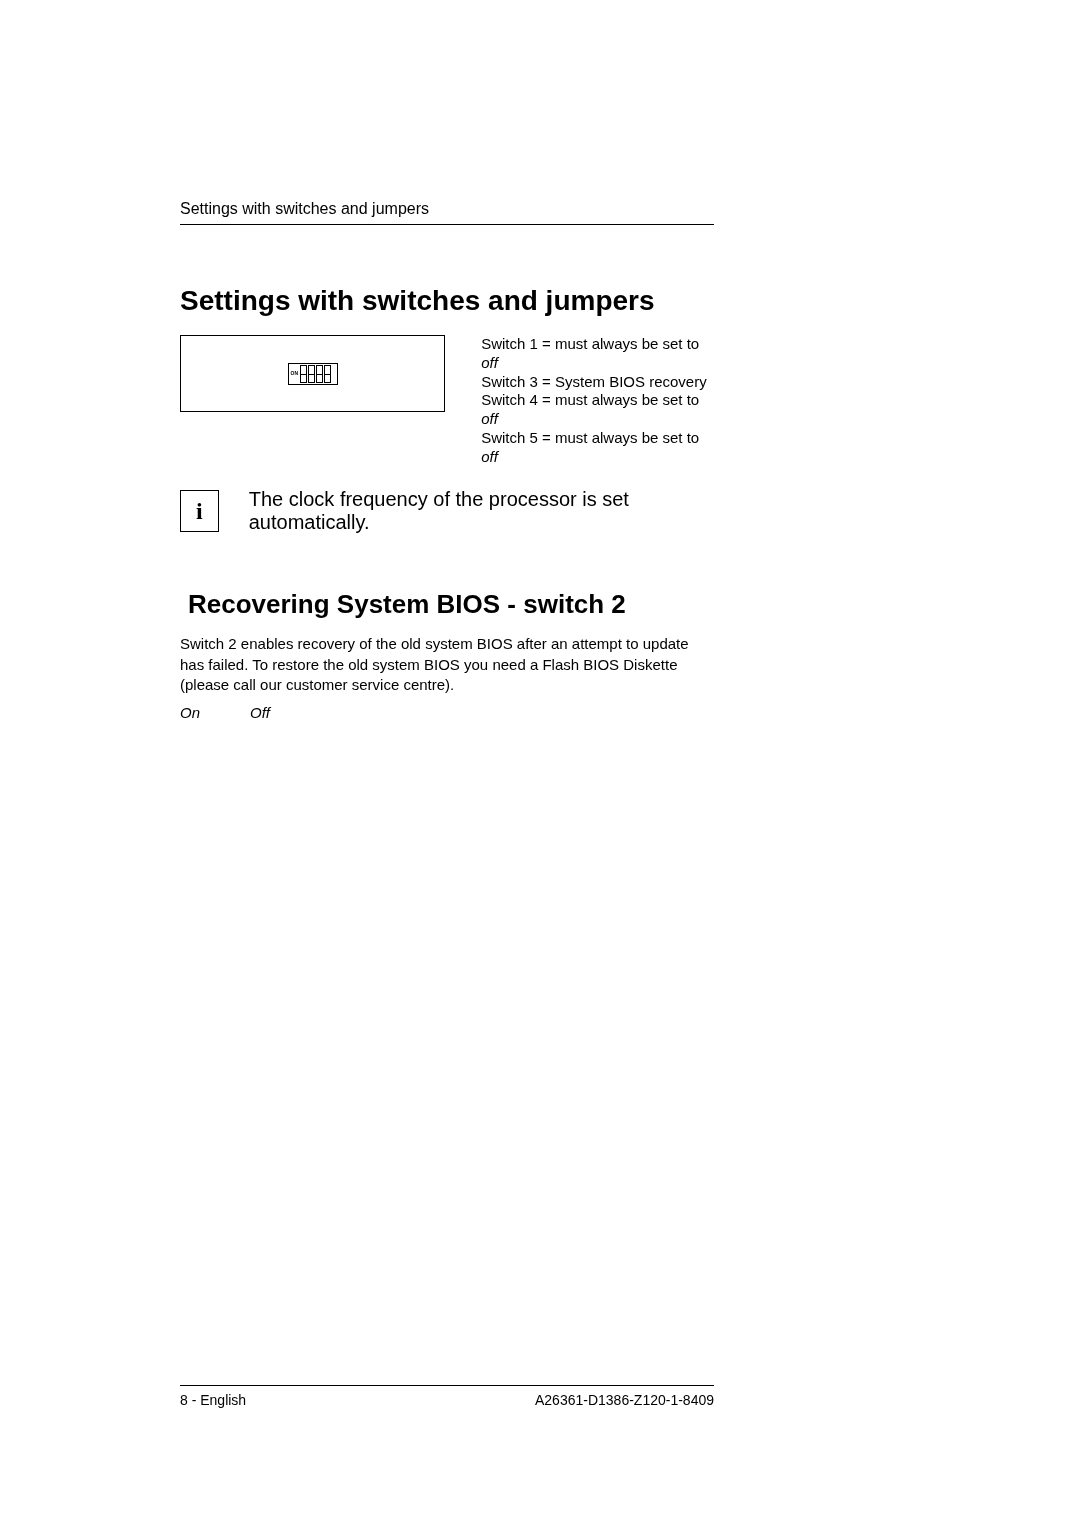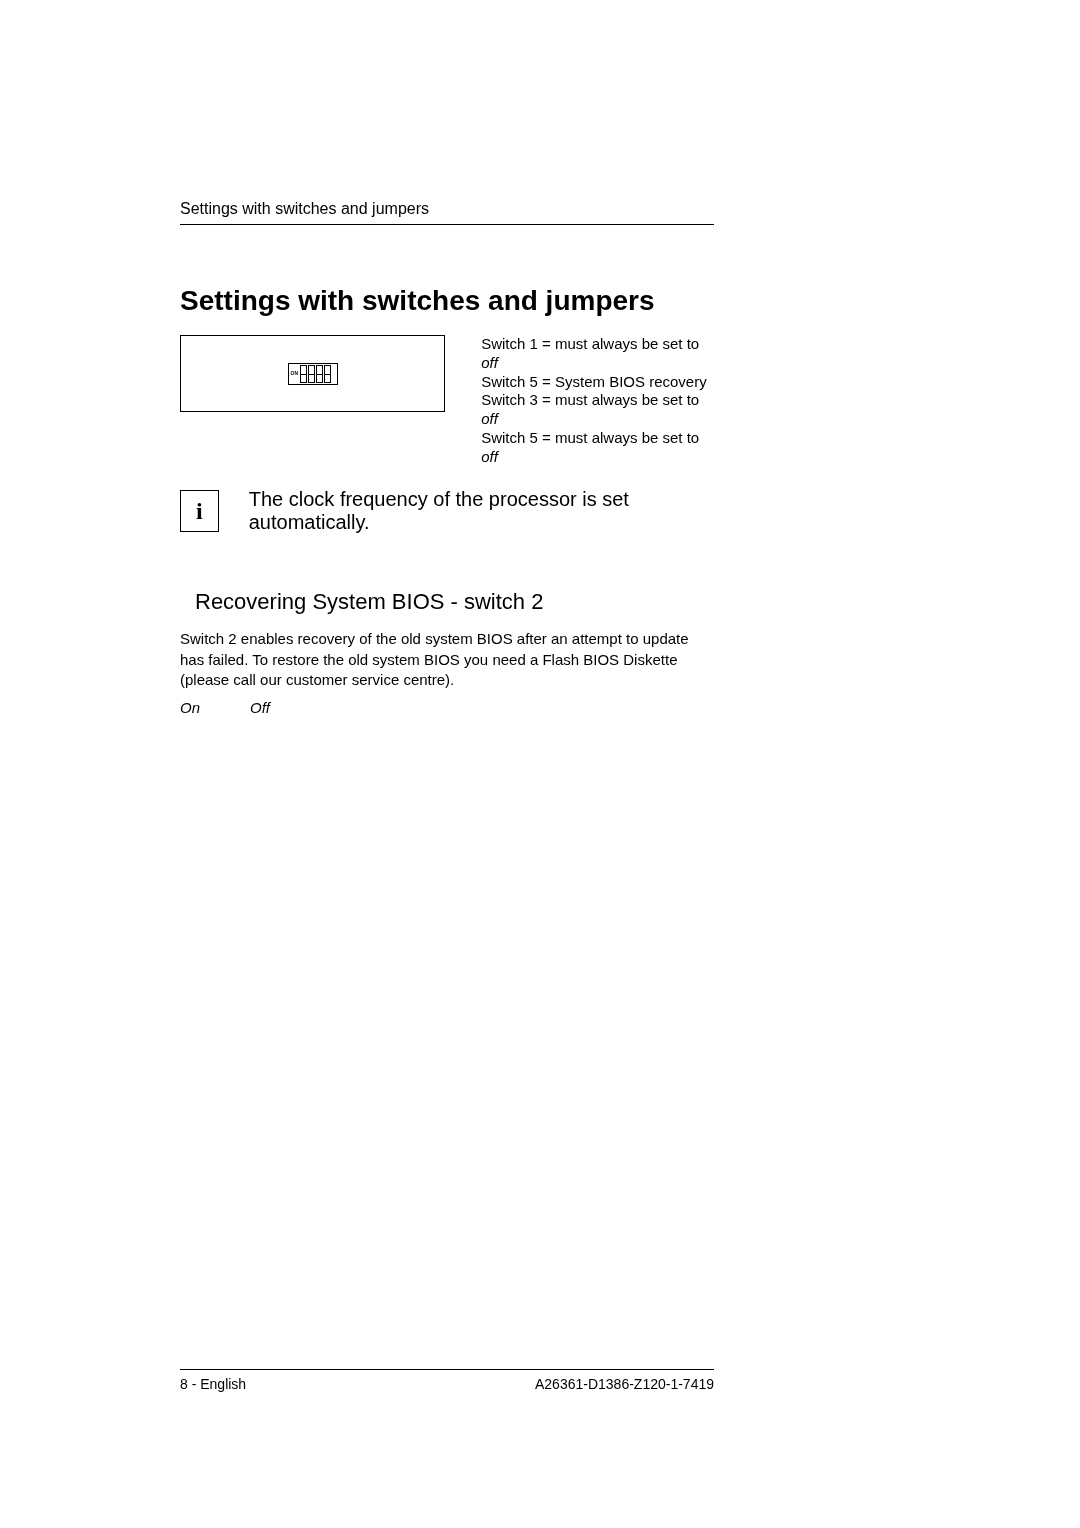--- a/index.html
+++ b/index.html
@@ -26,23 +26,23 @@
     border: 0;
     border-top: 1.2px solid #000;
     margin: 0 0 60px 0;
   }
   h1.title {
     font-size: 28px;
     font-weight: bold;
     margin: 0 0 18px 0;
   }
   h2.subtitle {
-    font-size: 22px;
-    font-weight: normal;
-    margin: 55px 0 14px 15px;
+    font-size: 26px;
+    font-weight: bold;
+    margin: 55px 0 14px 8px;
   }
   .row {
     display: flex;
     align-items: flex-start;
     gap: 36px;
   }
   
   .diagram-box {
     border: 1.5px solid #000;
     width: 270px;
@@ -122,21 +122,21 @@
     font-size: 15px;
     line-height: 1.35;
   }
   .deflist .term {
     font-style: italic;
   }
   .footer {
     position: absolute;
     left: 180px;
     right: 150px;
-    bottom: 136px;
+    bottom: 120px;
   }
   .footer-hr {
     border: 0;
     border-top: 1.2px solid #000;
     margin: 0 0 6px 0;
   }
   .footer-row {
     display: flex;
     justify-content: space-between;
     font-size: 14px;
@@ -157,22 +157,22 @@
       <div class="dip">
         <span class="on-label">ON</span>
         <span class="sw"></span>
         <span class="sw"></span>
         <span class="sw"></span>
         <span class="sw"></span>
       </div>
     </div>
     <div class="switch-list">
       <div><span>Switch 1 = must always be set to </span><span class="italic">off</span></div>
-      <div><span>Switch 5 = System BIOS recovery</span><span class="italic"></span></div>
-      <div><span>Switch 3 = must always be set to </span><span class="italic">off</span></div>
+      <div><span>Switch 3 = System BIOS recovery</span><span class="italic"></span></div>
+      <div><span>Switch 4 = must always be set to </span><span class="italic">off</span></div>
       <div><span>Switch 5 = must always be set to </span><span class="italic">off</span></div>
     </div>
   </div>
 
   <div class="info-row">
     <div class="info-icon">i</div>
     <div class="info-text">The clock frequency of the processor is set automatically.</div>
   </div>
 
   <h2 class="subtitle">Recovering System BIOS - switch 2</h2>
@@ -181,17 +181,17 @@
 
   <div class="deflist">
     <div class="term">On</div>
     <div class="term">Off</div>
   </div>
 
   <div class="footer">
     <hr class="footer-hr">
     <div class="footer-row">
       <span>8 - English</span>
-      <span>A26361-D1386-Z120-1-7419</span>
+      <span>A26361-D1386-Z120-1-8409</span>
     </div>
   </div>
 
 </div>
 
 </body></html>

